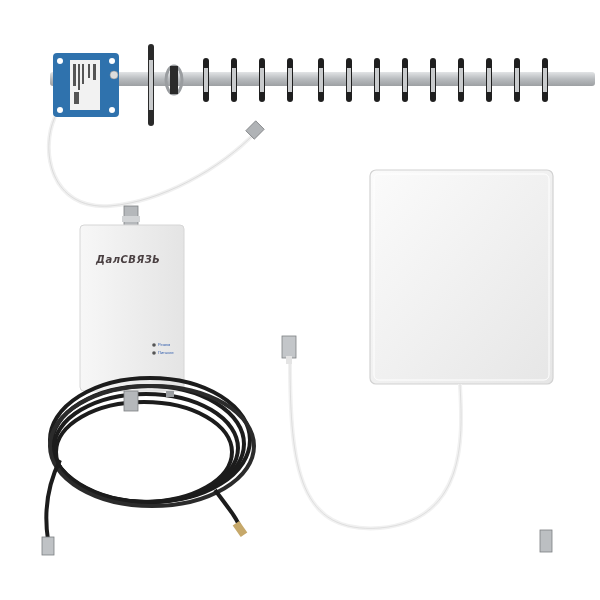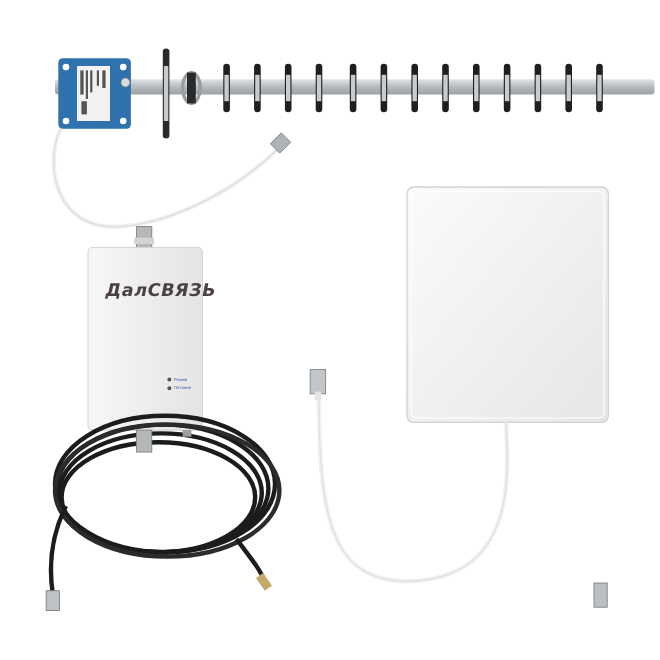--- a/index.html
+++ b/index.html
@@ -1,18 +1,18 @@
 <!DOCTYPE html>
 <html><head>
 <meta charset="utf-8">
 <style>
   html,body{margin:0;padding:0;background:#ffffff;}
   body{width:600px;height:600px;position:relative;overflow:hidden;font-family:"Liberation Sans",sans-serif;}
   svg{position:absolute;left:0;top:0;}
-  .brand{position:absolute;left:96px;top:254px;width:90px;text-align:right;font-family:"DejaVu Sans",sans-serif;font-style:italic;font-weight:bold;font-size:16px;color:#4a4042;letter-spacing:0.5px;}
+  .brand{position:absolute;left:96px;top:254px;width:90px;text-align:left;font-family:"DejaVu Sans",sans-serif;font-style:italic;font-weight:bold;font-size:10px;color:#4a4042;letter-spacing:0.5px;}
   .led-label{position:absolute;font-size:4px;color:#3a64b0;font-family:"Liberation Sans",sans-serif;}
 </style>
 </head>
 <body>
 
 <div style="position:absolute;left:0;top:0;width:600px;height:600px;">
 
   <svg width="600" height="600" viewBox="0 0 600 600">
     <defs>
       <linearGradient id="boomG" x1="0" y1="0" x2="0" y2="1">

